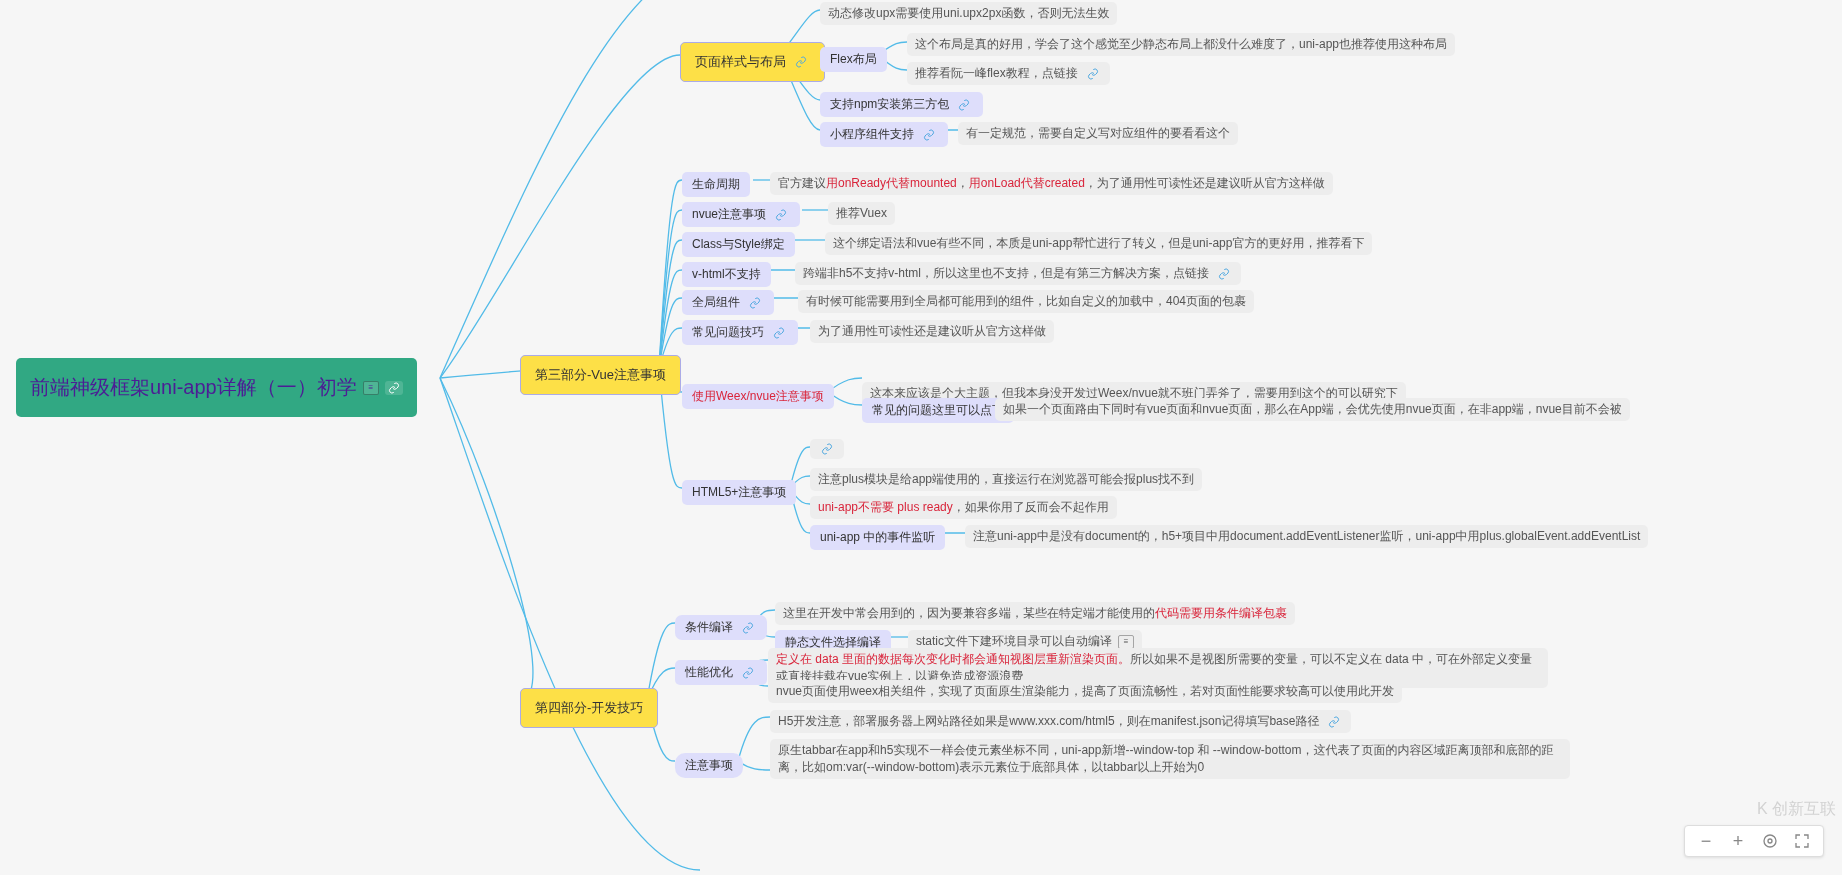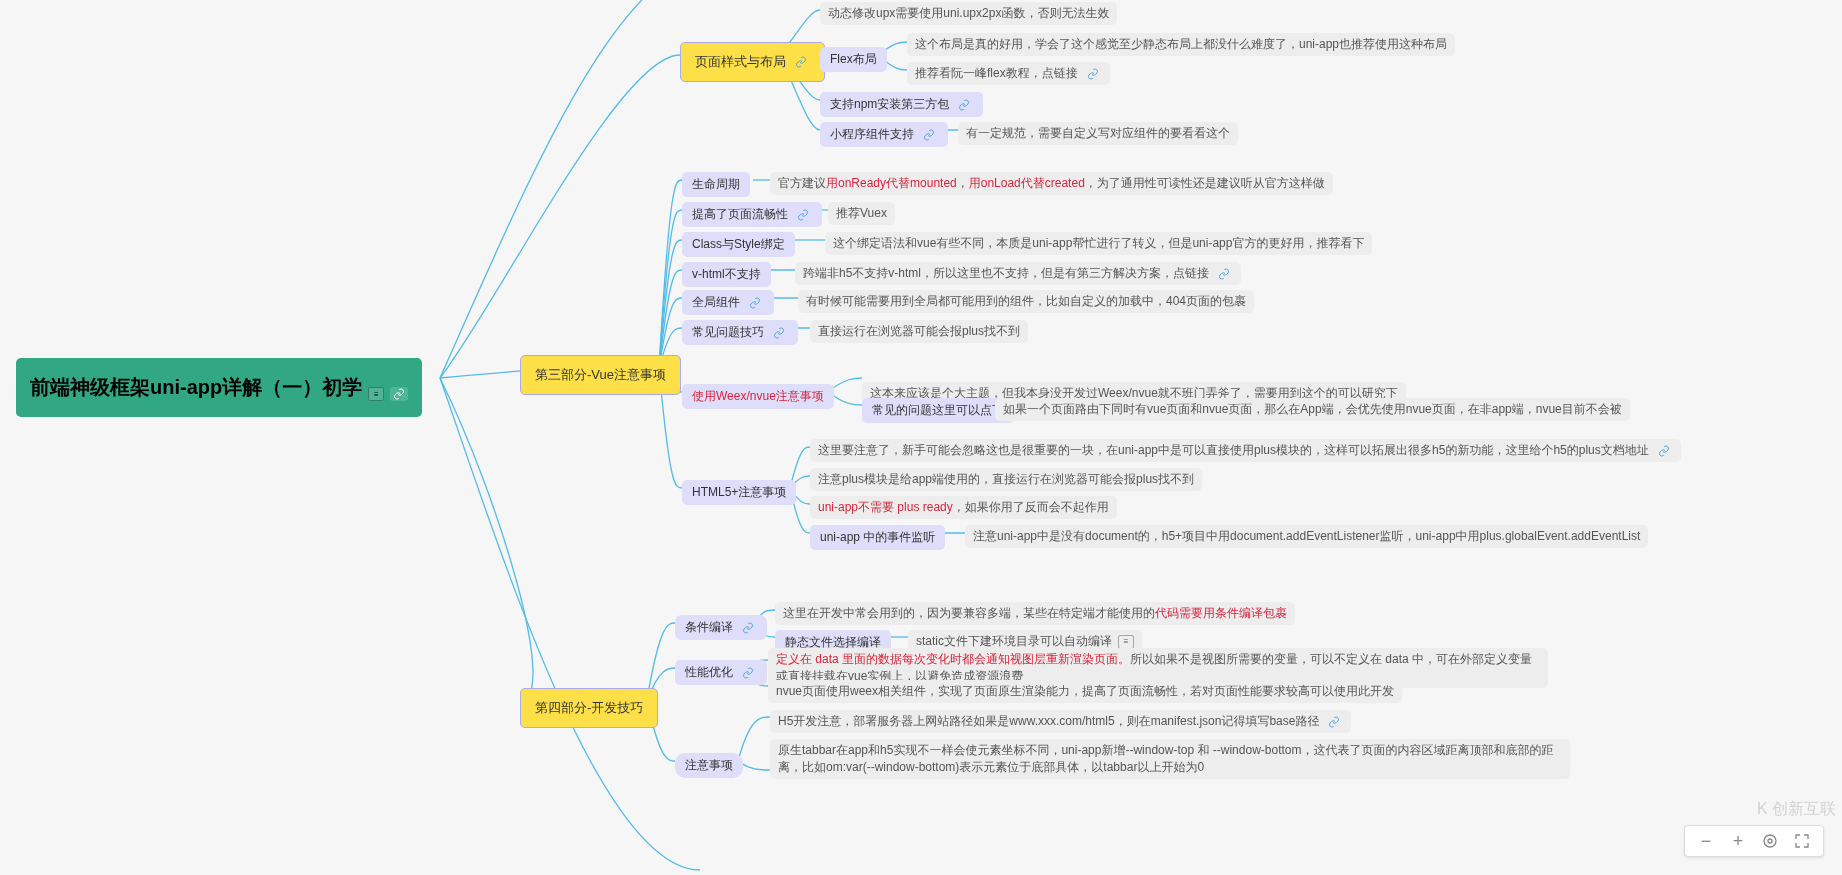--- a/index.html
+++ b/index.html
@@ -1,19 +1,19 @@
 <!DOCTYPE html>
 <html><head>
 <meta charset="utf-8">
 <style>
 *{margin:0;padding:0;box-sizing:border-box;}
 body{font-family:"Microsoft YaHei",Arial,sans-serif;background:#f6f6f6;width:1842px;height:875px;overflow:hidden;position:relative;}
 svg.lines{position:absolute;top:0;left:0;width:1842px;height:875px;pointer-events:none;}
 .node{position:absolute;display:flex;align-items:center;gap:6px;padding:4px 10px;border-radius:5px;font-size:12px;white-space:nowrap;}
-.root{background:#31a883;color:#000000;font-size:20px;padding:16px 14px;font-weight:700;align-items:flex-end;}
+.root{background:#31a883;color:#4c1d95;font-size:20px;padding:16px 14px;font-weight:400;}
 .branch{background:#fde047;border:1px solid #ababe7;color:#333;font-size:13px;padding:10px 14px;}
 .topic{background:#dedefb;color:#333;}
 .leaf{background:#ededed;color:#555;padding:3px 8px;}
 .leaf-long{max-width:780px;white-space:normal;line-height:1.4;}
 .red{color:#d9253b;font-weight:500;}
 .link-icon{display:inline-flex;width:18px;height:14px;border-radius:3px;align-items:center;justify-content:center;}
 .link-icon svg{width:12px;height:12px;}
 .note-icon{display:inline-flex;width:16px;height:14px;border:1px solid rgba(0,0,0,0.3);border-radius:2px;align-items:center;justify-content:center;font-size:8px;}
 .root .link-icon,.root .note-icon{background:rgba(255,255,255,0.15);}
 .topic .link-icon,.leaf .link-icon{}
@@ -138,21 +138,21 @@
   </div>
 
 <div class="node topic" style="left:682px;top:172px;">
     <span>生命周期</span>
   </div>
 <div class="node leaf" style="left:770px;top:172px;">
   <span><span>官方建议</span><span class="red">用onReady代替mounted</span><span>，</span><span class="red">用onLoad代替created</span><span>，为了通用性可读性还是建议听从官方这样做</span></span>
 </div>
 
 <div class="node topic" style="left:682px;top:202px;">
-    <span>提高了页面流畅性</span>
+    <span>nvue注意事项</span>
     <span class="link-icon">
       <svg viewBox="0 0 24 24" fill="none" stroke="#4fa8e0" stroke-width="2">
         <path d="M10 13a5 5 0 0 0 7 0l3-3a5 5 0 0 0-7-7l-1 1"></path>
         <path d="M14 11a5 5 0 0 0-7 0l-3 3a5 5 0 0 0 7 7l1-1"></path>
       </svg>
     </span>
   </div>
 <div class="node leaf" style="left:828px;top:202px;">
     <span>推荐Vuex</span>
   </div>
@@ -193,41 +193,40 @@
 <div class="node topic" style="left:682px;top:320px;">
     <span>常见问题技巧</span>
     <span class="link-icon">
       <svg viewBox="0 0 24 24" fill="none" stroke="#4fa8e0" stroke-width="2">
         <path d="M10 13a5 5 0 0 0 7 0l3-3a5 5 0 0 0-7-7l-1 1"></path>
         <path d="M14 11a5 5 0 0 0-7 0l-3 3a5 5 0 0 0 7 7l1-1"></path>
       </svg>
     </span>
   </div>
 <div class="node leaf" style="left:810px;top:320px;">
-    <span>直接运行在浏览器可能会报plus找不到</span>
+    <span>为了通用性可读性还是建议听从官方这样做</span>
   </div>
 
 <div class="node topic" style="left:682px;top:384px;">
     <span class="red">使用Weex/nvue注意事项</span>
   </div>
 <div class="node leaf" style="left:862px;top:382px;">
     <span>这本来应该是个大主题，但我本身没开发过Weex/nvue就不班门弄斧了，需要用到这个的可以研究下</span>
   </div>
 <div class="node topic" style="left:862px;top:398px;">
     <span>常见的问题这里可以点下</span>
   </div>
 <div class="node leaf" style="left:995px;top:398px;">
     <span>如果一个页面路由下同时有vue页面和nvue页面，那么在App端，会优先使用nvue页面，在非app端，nvue目前不会被</span>
   </div>
 
 <div class="node topic" style="left:682px;top:480px;">
     <span>HTML5+注意事项</span>
   </div>
 <div class="node leaf" style="left:810px;top:439px;">
-    <span>这里要注意了，新手可能会忽略这也是很重要的一块，在uni-app中是可以直接使用plus模块的，这样可以拓展出很多h5的新功能，这里给个h5的plus文档地址</span>
     <span class="link-icon">
       <svg viewBox="0 0 24 24" fill="none" stroke="#4fa8e0" stroke-width="2">
         <path d="M10 13a5 5 0 0 0 7 0l3-3a5 5 0 0 0-7-7l-1 1"></path>
         <path d="M14 11a5 5 0 0 0-7 0l-3 3a5 5 0 0 0 7 7l1-1"></path>
       </svg>
     </span>
   </div>
 <div class="node leaf" style="left:810px;top:468px;">
     <span>注意plus模块是给app端使用的，直接运行在浏览器可能会报plus找不到</span>
   </div>

